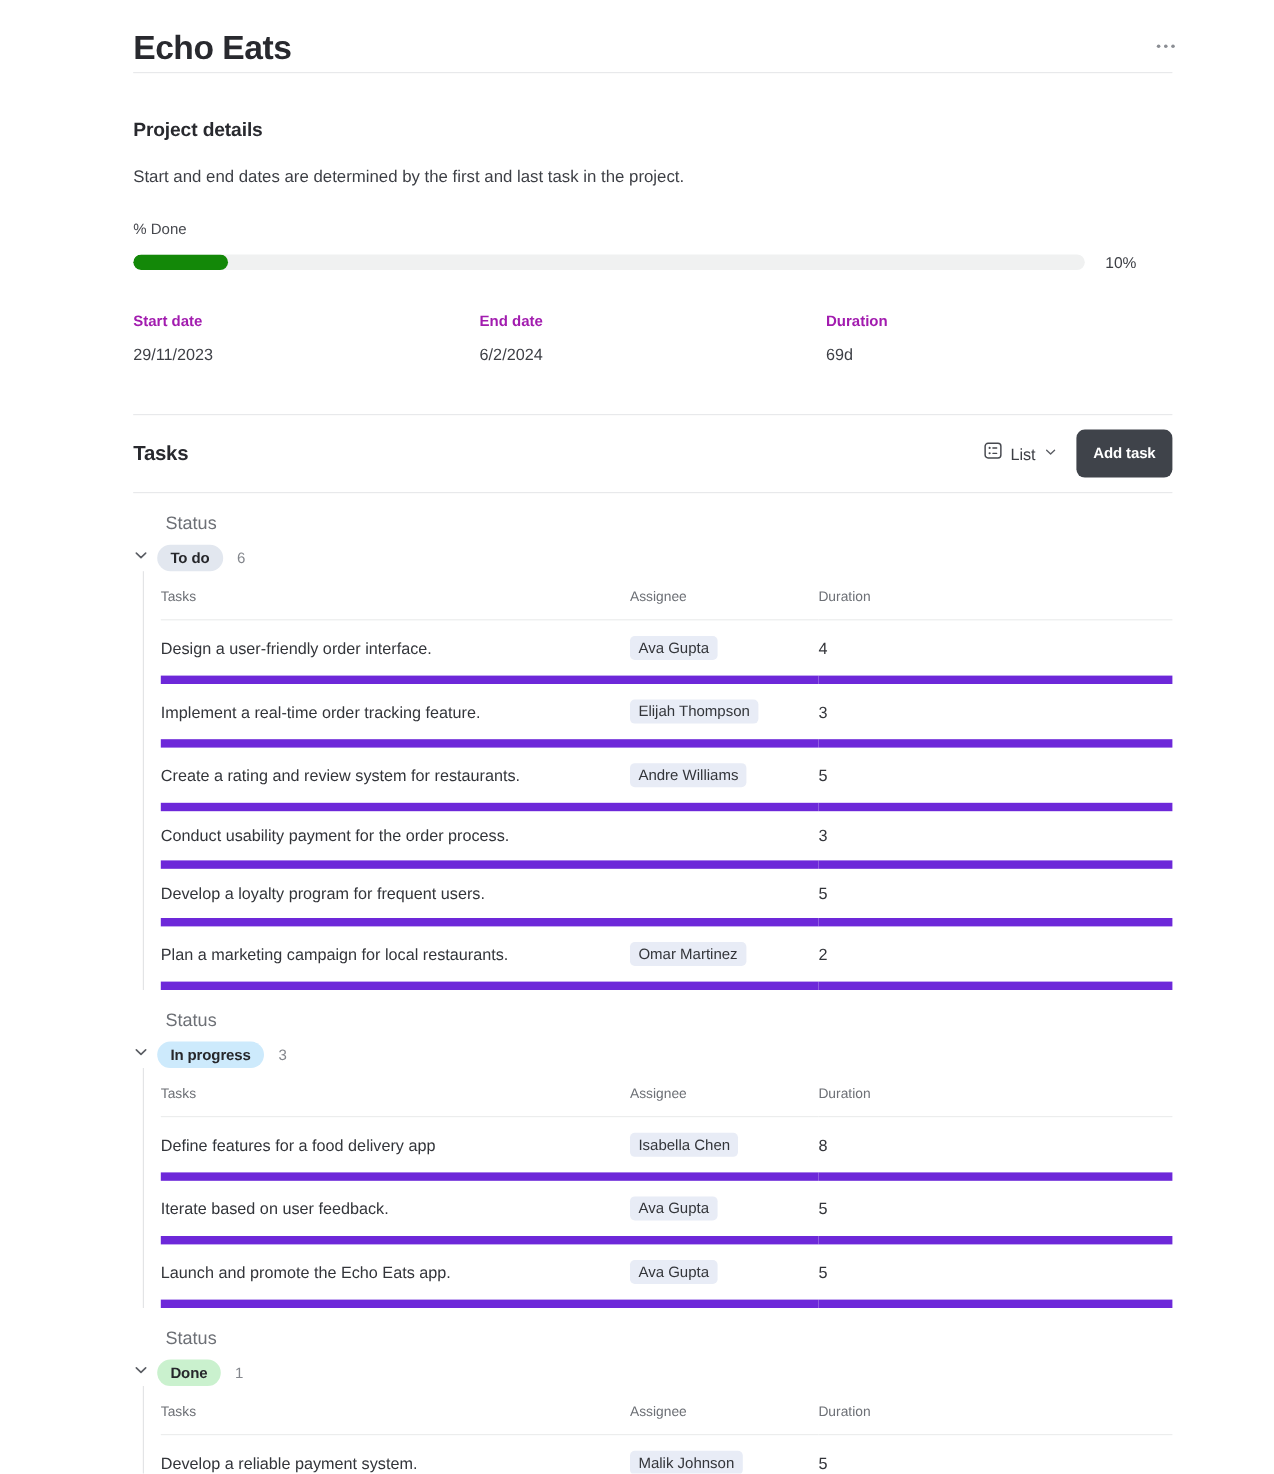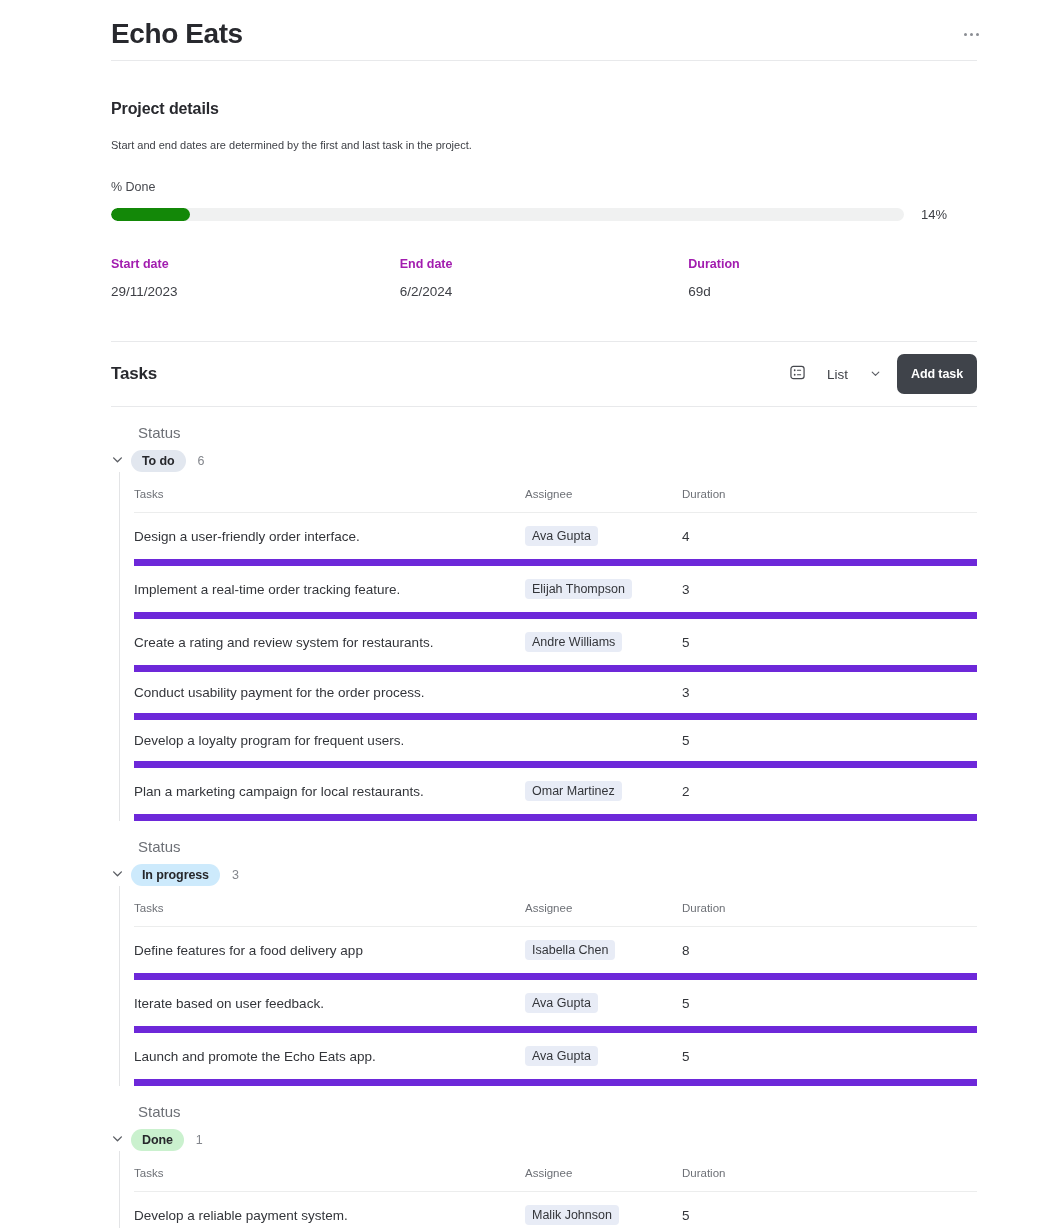--- a/index.html
+++ b/index.html
@@ -8,24 +8,24 @@
     height: 1228px;
     background: #ffffff;
     font-family: "Liberation Sans", sans-serif;
     -webkit-font-smoothing: antialiased;
   }
   .page { position: relative; width: 1062px; height: 1228px; padding: 0; }
 
   
   .app-header {
     margin: 0 85px 0 111px;
-    padding-top: 8px;
+    padding-top: 24px;
     height: 60px;
     display: flex;
-    align-items: center;
+    align-items: flex-start;
     justify-content: space-between;
   }
   .app-title {
     font-size: 28px;
     font-weight: bold;
     color: #28292e;
     letter-spacing: -0.4px;
   }
   .dots-btn {
     width: 28px; height: 28px;
@@ -48,21 +48,21 @@
 
   
   .section-details { margin: 0 85px 0 111px; padding-top: 39px; }
   .section-h {
     font-size: 16px;
     font-weight: bold;
     color: #28292e;
     letter-spacing: -0.1px;
   }
   .section-sub {
-    font-size: 11px;
+    font-size: 14px;
     color: #3d3f45;
     margin-top: 21px;
   }
   .pct-label {
     font-size: 12.5px;
     color: #46484e;
     margin-top: 29px;
   }
   .progress-row {
     display: flex;
@@ -117,21 +117,21 @@
     justify-content: space-between;
   }
   .tasks-title {
     font-size: 17px;
     font-weight: bold;
     color: #28292e;
     letter-spacing: -0.2px;
   }
   .tasks-actions { display: flex; align-items: center; gap: 14px; }
   .view-switch {
-    display: flex; align-items: center; gap: 22px;
+    display: flex; align-items: center; gap: 7px;
     cursor: pointer;
     padding: 3px 2px;
     border-radius: 5px;
     text-align: right;
   }
   .view-switch .vlabel { font-size: 13.5px; color: #3d3f45; }
   .icon-list { display: block; }
   .chev-sm { display: block; }
   .add-task-btn {
     background: #3f434a;
@@ -251,21 +251,21 @@
 
   <div class="section-details">
     <div class="section-h">Project details</div>
     <div class="section-sub">Start and end dates are determined by the first and last task in the project.</div>
 
     <div class="pct-label">% Done</div>
     <div class="progress-row">
       <div class="progress-track">
         <div class="progress-fill" id="progress-fill" style="width: 10%;"></div>
       </div>
-      <div class="progress-value">14%</div>
+      <div class="progress-value">10%</div>
     </div>
 
     <div class="meta-row">
       <div class="meta-col">
         <div class="meta-label">Start date</div>
         <div class="meta-value">29/11/2023</div>
       </div>
       <div class="meta-col">
         <div class="meta-label">End date</div>
         <div class="meta-value">6/2/2024</div>

